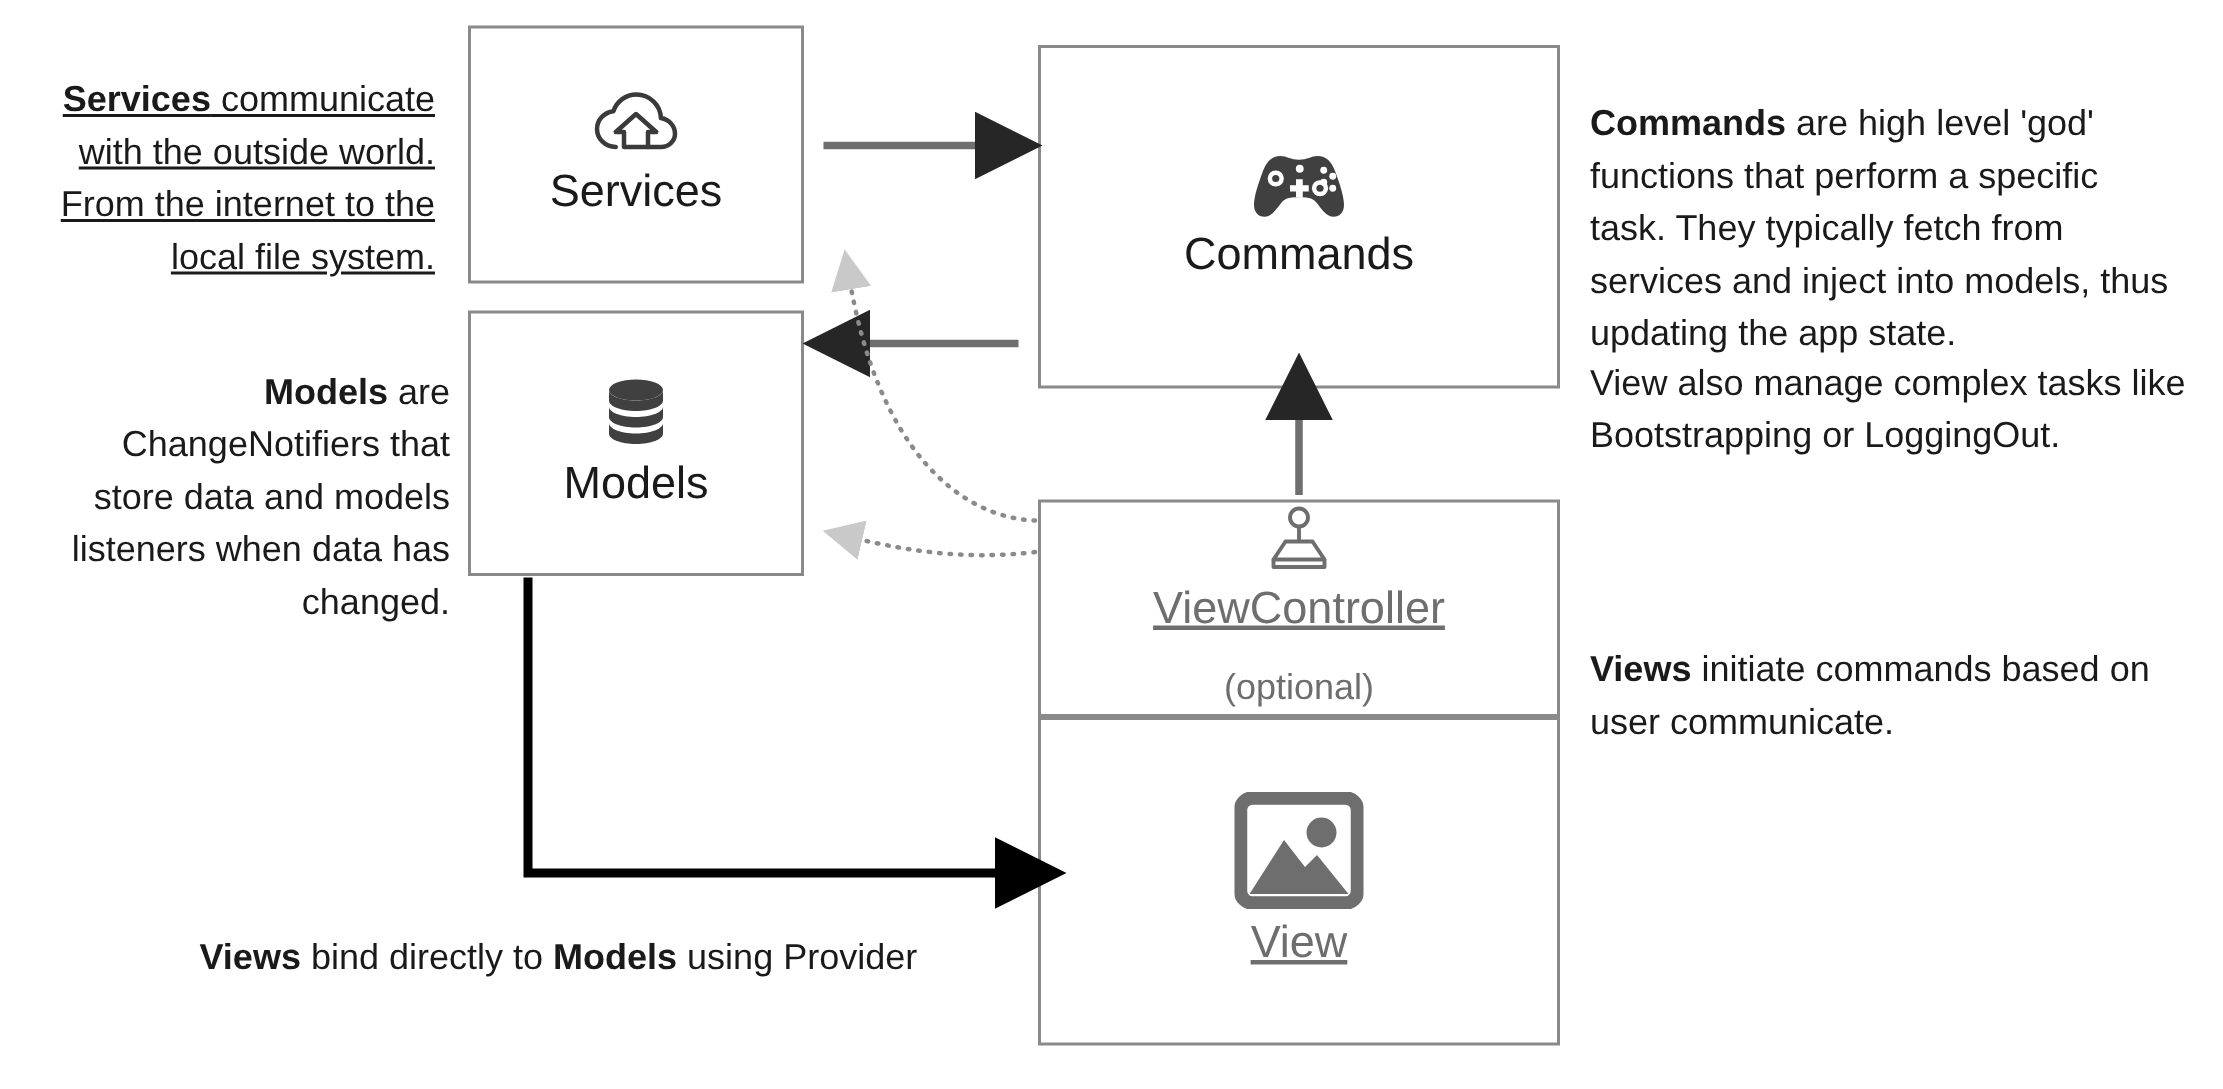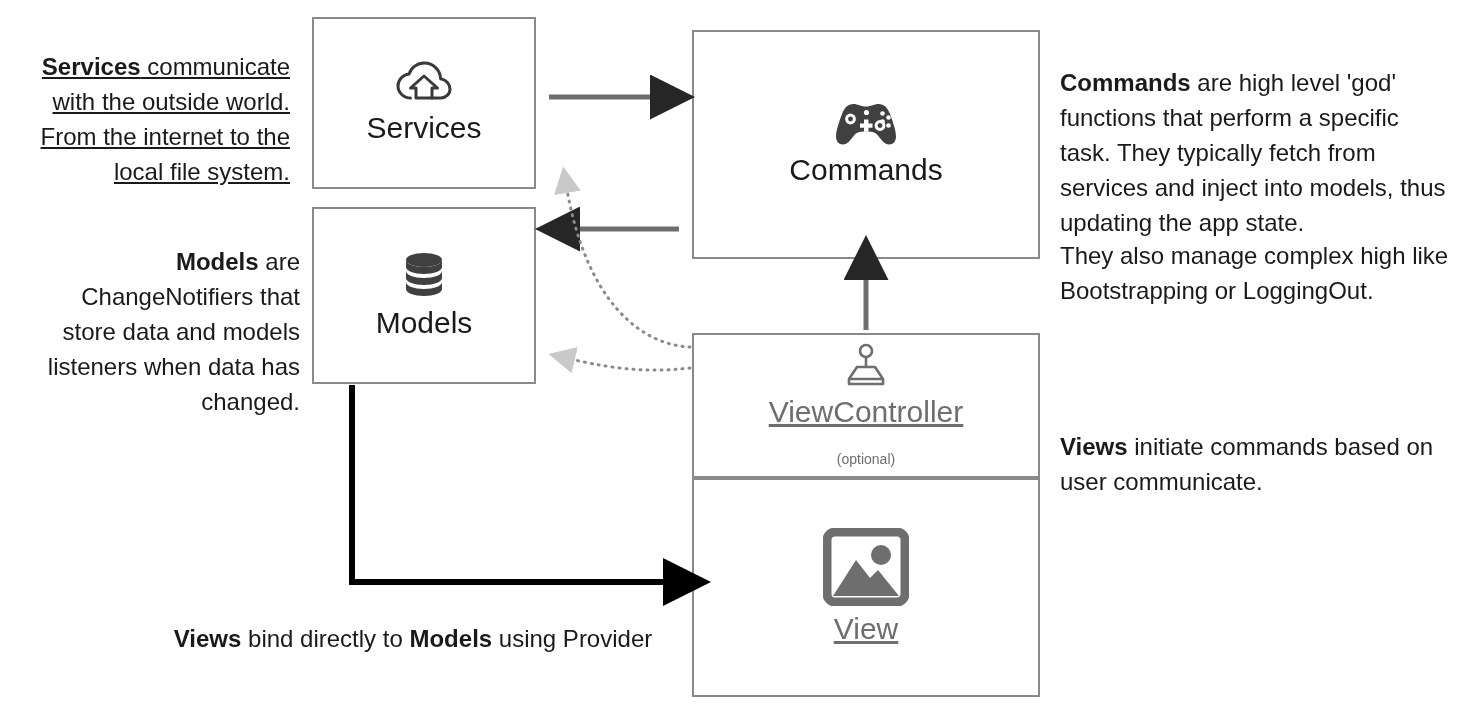--- a/index.html
+++ b/index.html
@@ -44,21 +44,21 @@
   }
   .box-label {
     font-size: 30px;
     color: #1a1a1a;
     line-height: 1.15;
     margin-top: 6px;
     text-align: center;
   }
   .box-label.muted { color: #6e6e6e; text-decoration: underline; }
   .box-sublabel {
-    font-size: 14px;
+    font-size: 24px;
     color: #6e6e6e;
     text-align: right;
     line-height: 1.2;
     margin-top: 22px;
   }
   .box-icon { display: block; line-height: 0; }
 
   
   #box-services      { left: 312px; top: 17px;  width: 224px; height: 172px; }
   #box-models        { left: 312px; top: 207px; width: 224px; height: 177px; }
@@ -88,28 +88,28 @@
   </div>
 
   <div class="note right-align" id="note-models" style="left:28px; top:209px; width:272px;">
     <b>Models</b><span> are ChangeNotifiers that store data and models listeners when data has changed.</span>
   </div>
 
   <div class="note left-align" id="note-commands" style="left:1060px; top:30px; width:390px;">
     <b>Commands</b><span> are high level 'god' functions that perform a specific task. They typically fetch from services and inject into models, thus updating the app state.</span>
   </div>
 
-  <div class="note left-align" id="note-commands-secondary" style="left:1060px; top:238px; width:400px;">They also manage complex high like Bootstrapping or LoggingOut.</div>
+  <div class="note left-align" id="note-commands-secondary" style="left:1060px; top:238px; width:400px;">View also manage complex tasks like Bootstrapping or LoggingOut.</div>
 
   <div class="note left-align" id="note-views" style="left:1060px; top:394px; width:390px;">
     <b>Views</b><span> initiate commands based on user communicate.</span>
   </div>
 
 
-  <div class="note left-align" id="caption-binding" style="left:133px; top:586px; width:560px;text-align:center;">
+  <div class="note left-align" id="caption-binding" style="left:133px; top:586px; width:560px;">
     <b>Views</b><span> bind directly to </span><b>Models</b><span> using Provider</span>
   </div>
 
   <div class="box" id="box-services">
     <span class="box-icon">
       <svg width="60" height="44" viewBox="0 0 60 44">
         <path d="M16.5,37 C9.6,37 4,31.6 4,25 C4,18.9 8.8,13.8 15,13.1 C17.1,6.6 23.2,2 30.3,2 C39.1,2 46.3,9 46.6,17.7 C52.3,18.6 56,23.2 56,28.2 C56,33.1 51.8,37 46.8,37 L38,37" fill="none" stroke="#3a3a3a" stroke-width="3" stroke-linecap="round" stroke-linejoin="round"></path>
         <path d="M22,37 L22,27 L16.5,27 L30,15 L43.5,27 L38,27 L38,37 Z" fill="none" stroke="#3a3a3a" stroke-width="3" stroke-linejoin="round" stroke-linecap="round"></path>
       </svg>
     </span>

